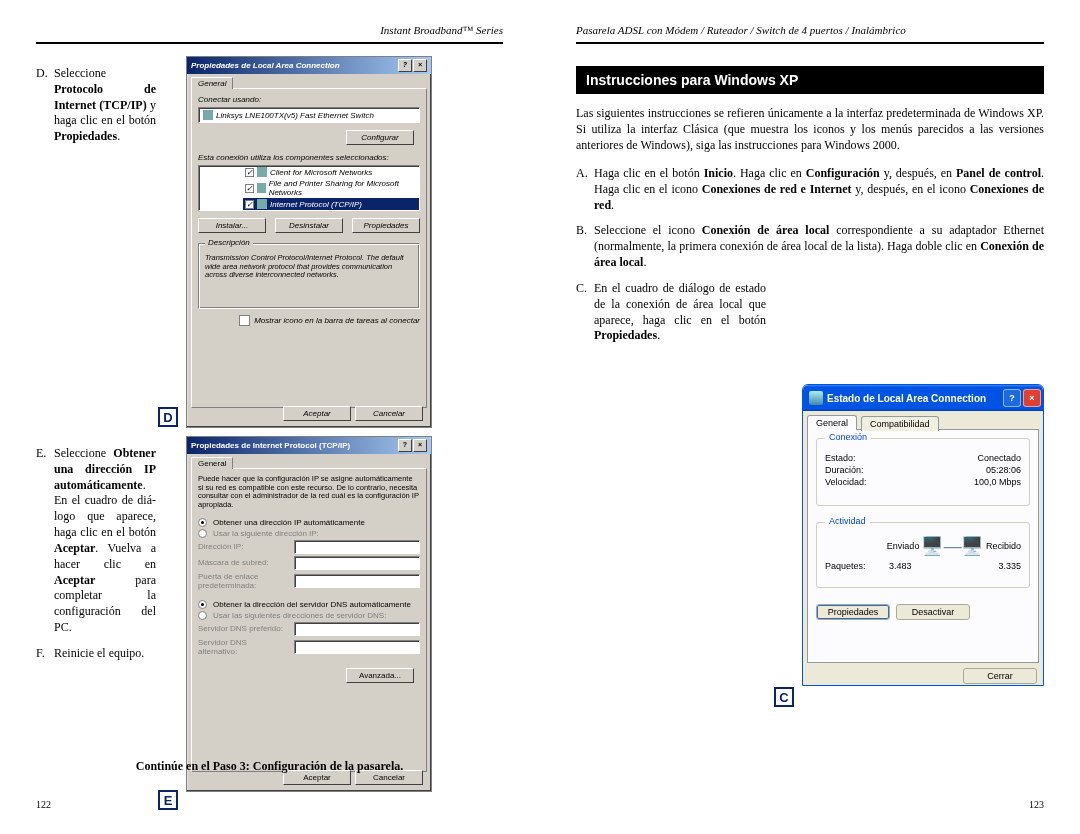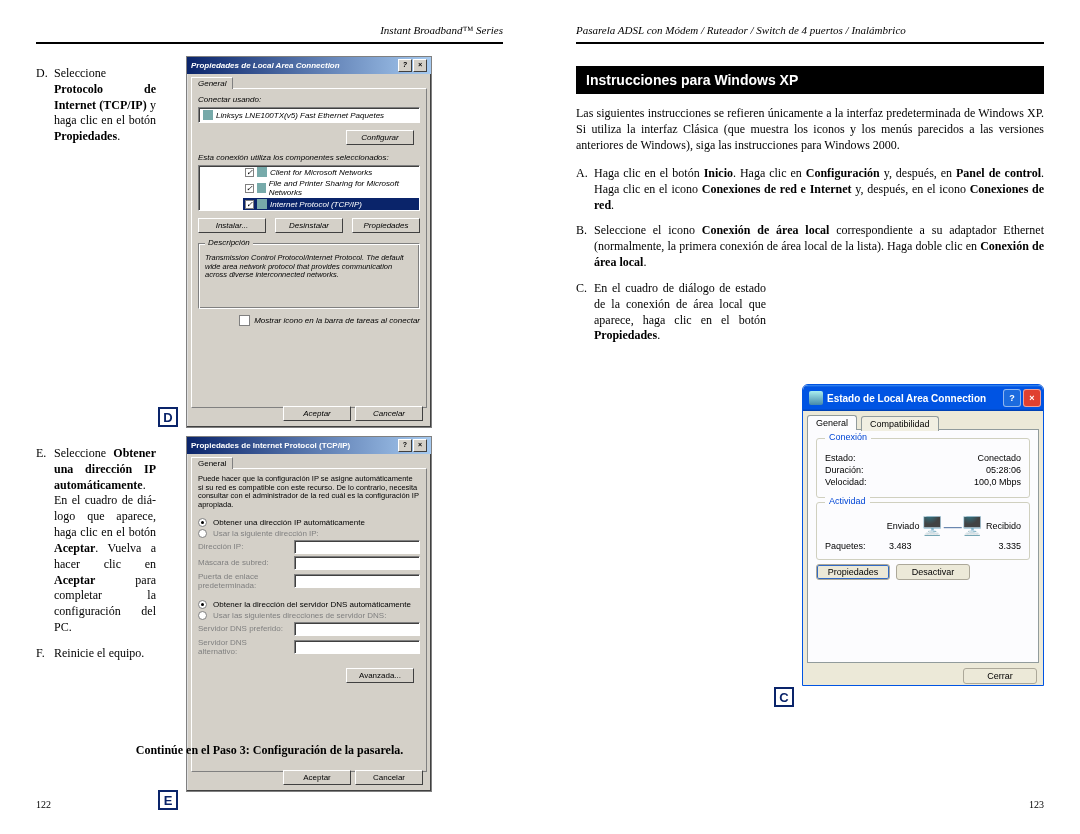--- a/index.html
+++ b/index.html
@@ -56,21 +56,21 @@
   
   .winxp{font-family:Tahoma,Arial,sans-serif;font-size:9px;color:#000;background:#ece9d8;border:1px solid #0054e3;border-radius:6px 6px 0 0;box-sizing:border-box;overflow:hidden;}
   .winxp .titlebar{background:linear-gradient(to bottom,#3c8cf0 0%,#0054e3 8%,#0054e3 92%,#003ca6 100%);color:#fff;font-weight:bold;padding:4px 2px 4px 6px;font-size:10px;display:flex;justify-content:space-between;align-items:center;border-radius:5px 5px 0 0;}
   .winxp .titlebar .ctrls{display:flex;gap:2px;}
   .xpbtn{width:16px;height:16px;border-radius:3px;font-size:9px;line-height:16px;text-align:center;color:#fff;font-weight:bold;border:1px solid rgba(255,255,255,.5);}
   .xpbtn.help{background:#1c6bde;}
   .xpbtn.close{background:#e04030;}
   .xptab{display:inline-block;background:#fcfcfe;border:1px solid #919b9c;border-bottom:none;border-radius:3px 3px 0 0;padding:2px 8px;font-size:9px;margin-left:4px;margin-top:4px;position:relative;z-index:2;}
   .xptab.inactive{background:#f1efe2;top:1px;}
   .xppanel{margin:0 4px 4px 4px;border:1px solid #919b9c;background:#fcfcfe;padding:8px;position:relative;top:-1px;box-sizing:border-box;}
-  .xpgroup{border:1px solid #d0d0bf;border-radius:3px;padding:12px 8px 8px 8px;margin-bottom:4px;position:relative;}
+  .xpgroup{border:1px solid #d0d0bf;border-radius:3px;padding:12px 8px 16px 8px;margin-bottom:16px;position:relative;}
   .xpgrouplabel{position:absolute;top:-7px;left:8px;background:#fcfcfe;padding:0 4px;color:#0046d5;font-size:9px;}
   .xpbtn2{background:#ece9d8;border:1px solid #aca899;border-radius:3px;padding:2px 8px;font-size:9px;min-width:56px;text-align:center;}
   .kv{display:flex;justify-content:space-between;font-size:9px;margin:2px 0;}
   .pkt{display:flex;justify-content:space-between;align-items:center;font-size:9px;}
   .pc-icons{font-size:18px;color:#6a87b0;}
 
   
   .dlg-d{position:absolute;left:186px;top:56px;width:246px;height:372px;font-style:italic;}
   .dlg-e{position:absolute;left:186px;top:436px;width:246px;height:356px;}
   
@@ -104,21 +104,21 @@
         <span class="ctrls">
           <span class="tbtn">?</span>
           <span class="tbtn">×</span>
         </span>
       </div>
       <span class="tab">General</span>
       <div class="tabpanel">
         <div>Conectar usando:</div>
         <div class="sunken" style="padding:2px 4px;margin:3px 0;display:flex;align-items:center;gap:3px;">
           <span class="ico"></span>
-          <span>Linksys LNE100TX(v5) Fast Ethernet Paquetes</span>
+          <span>Linksys LNE100TX(v5) Fast Ethernet Switch</span>
         </div>
         <div class="btnrow">
             <span class="w2kbtn">Configurar</span>
           </div>
         <div style="margin-top:4px;">Esta conexión utiliza los componentes seleccionados:</div>
         <div class="sunken listbox" style="margin:3px 0;">
           <div class="listitem">
               <span class="chk"></span>
               <span class="ico"></span>
               <span>Client for Microsoft Networks</span>
@@ -220,21 +220,21 @@
             <span class="w2kbtn">Avanzada...</span>
           </div>
       </div>
       <div class="btnrow" style="position:absolute;bottom:2px;right:2px;">
         <span class="w2kbtn">Aceptar</span>
         <span class="w2kbtn">Cancelar</span>
       </div>
     </div>
     <div class="letterbox letter-e">E</div>
 
-    <div class="continue" style="position:absolute;left:36px;right:36px;bottom:76px;">Continúe en el Paso 3: Configuración de la pasarela.</div>
+    <div class="continue" style="position:absolute;left:36px;right:36px;bottom:60px;">Continúe en el Paso 3: Configuración de la pasarela.</div>
     <div class="pagenum left">122</div>
   </div>
 
   <div class="page">
     <div class="running-head right">Pasarela ADSL con Módem / Ruteador / Switch de 4 puertos / Inalámbrico</div>
     <div class="rule"></div>
 
     <div class="content">
       <div class="section-hdr">Instrucciones para Windows XP</div>
       <p style="text-align:justify;">Las siguientes instrucciones se refieren únicamente a la interfaz predetermina­da de Windows XP. Si utiliza la interfaz Clásica (que muestra los iconos y los menús parecidos a las versiones anteriores de Windows), siga las instrucciones para Windows 2000.</p>

